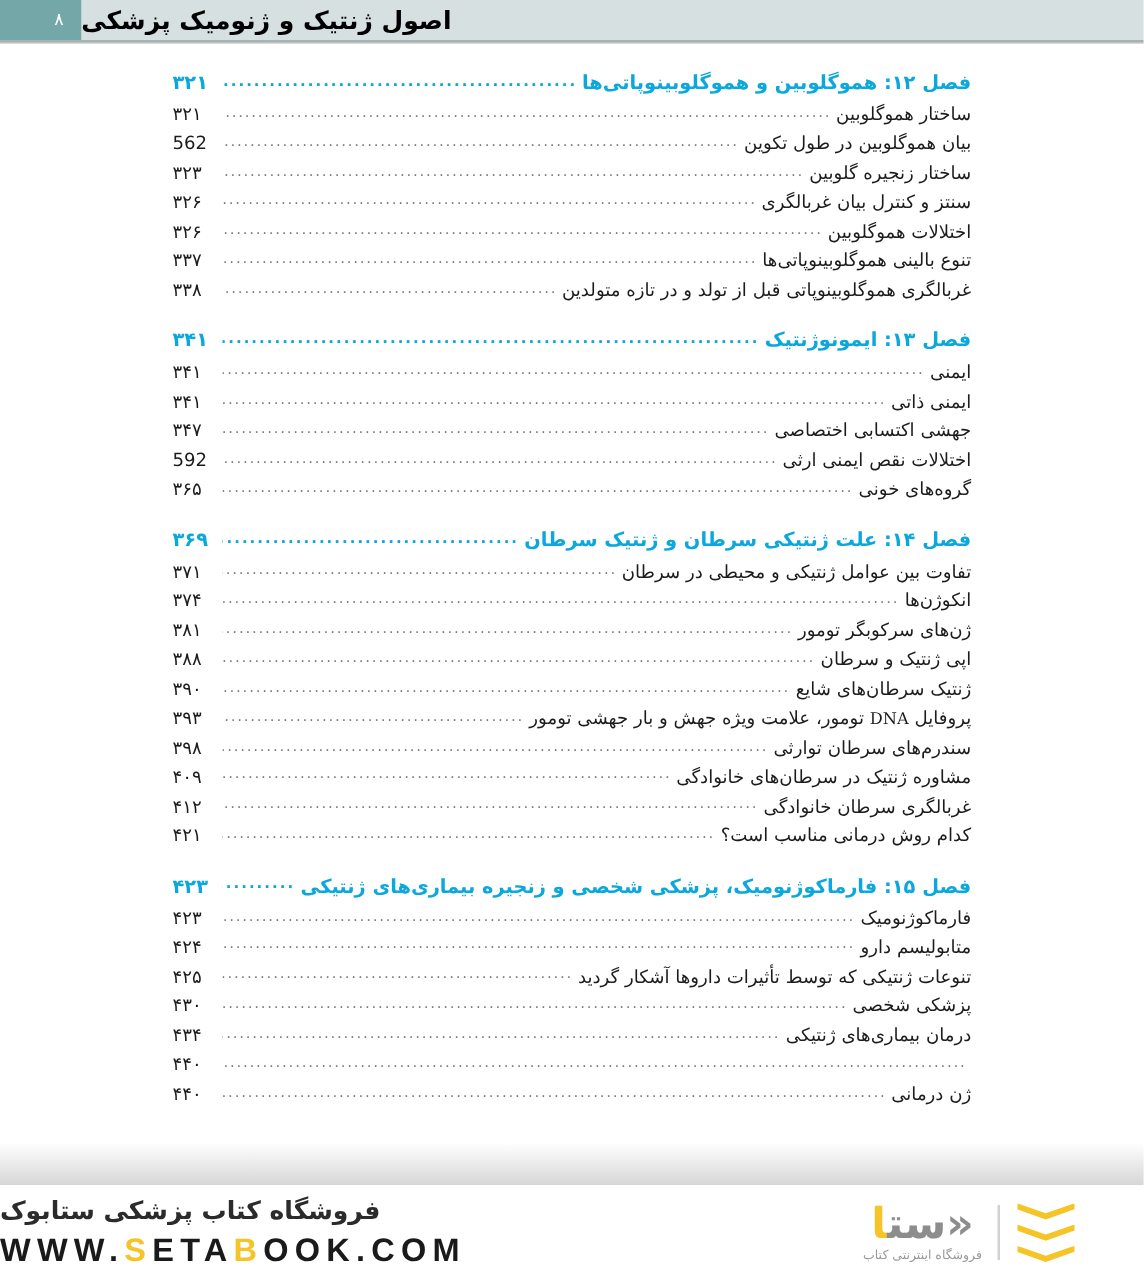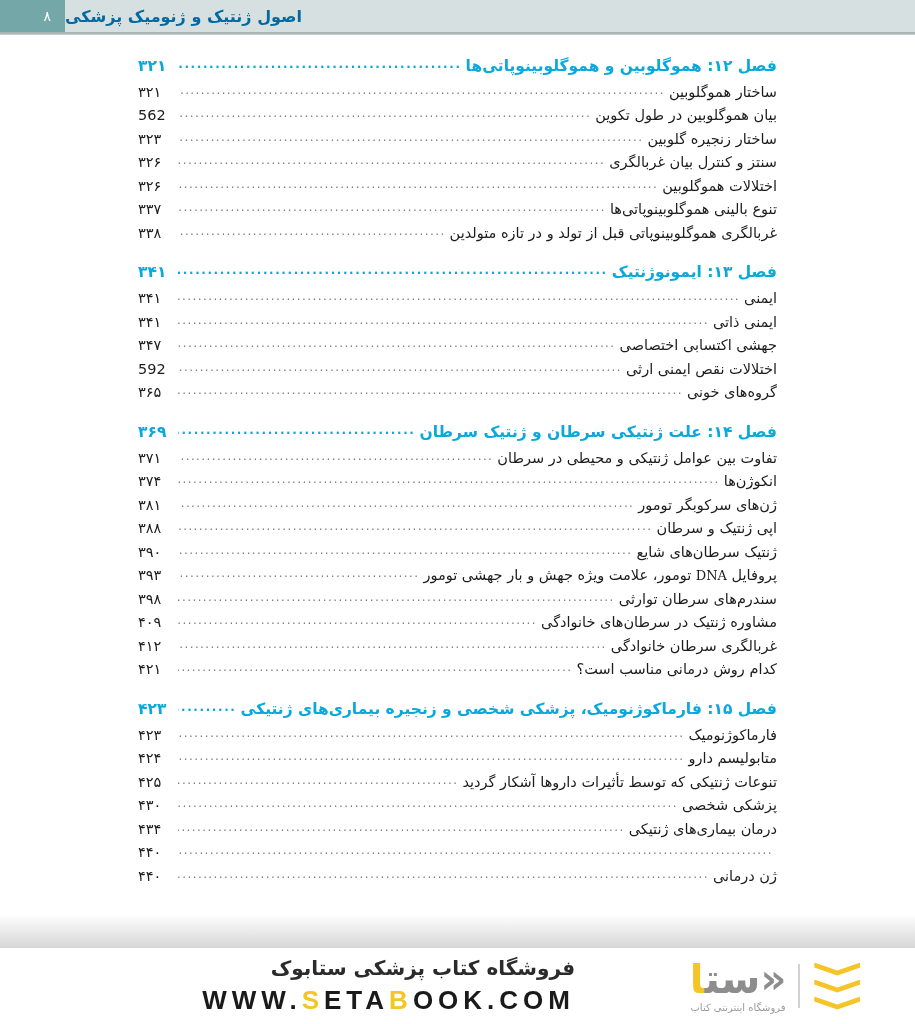--- a/index.html
+++ b/index.html
@@ -38,22 +38,22 @@
     color: #ffffff;
     font-size: 14px;
     display: flex;
     align-items: center;
     justify-content: flex-start;
     padding-right: 14px;
     box-sizing: border-box;
     flex: none;
   }
   .header-title {
-    color: #0369a1;
-    font-size: 16px;
+    color: #000000;
+    font-size: 20px;
     font-weight: bold;
     padding-right: 16px;
     white-space: nowrap;
     letter-spacing: 0px;
   }
 
   
   .toc {
     padding: 22px 138px 0 138px;
     box-sizing: border-box;
@@ -183,37 +183,37 @@
     height: 44px;
     background: #d2d2d2;
     margin-left: 12px;
   }
   .logo-word {
     display: flex;
     flex-direction: column;
     align-items: center;
   }
   .logo-seta {
-    font-size: 40px;
+    font-size: 34px;
     font-weight: bold;
     line-height: 1;
     color: #8d8d8d;
     letter-spacing: -1px;
   }
   .logo-seta .hl { color: #f5c427; }
   .logo-sub {
     font-size: 10px;
     color: #9a9a9a;
     margin-top: 3px;
   }
   .footer-text {
     flex: 1;
     display: flex;
     flex-direction: column;
-    align-items: flex-start;
+    align-items: flex-end;
     justify-content: center;
     padding-right: 40px;
     box-sizing: border-box;
   }
   .footer-shop {
     font-size: 20px;
     font-weight: bold;
     color: #2b2b2b;
     margin-bottom: 5px;
   }

